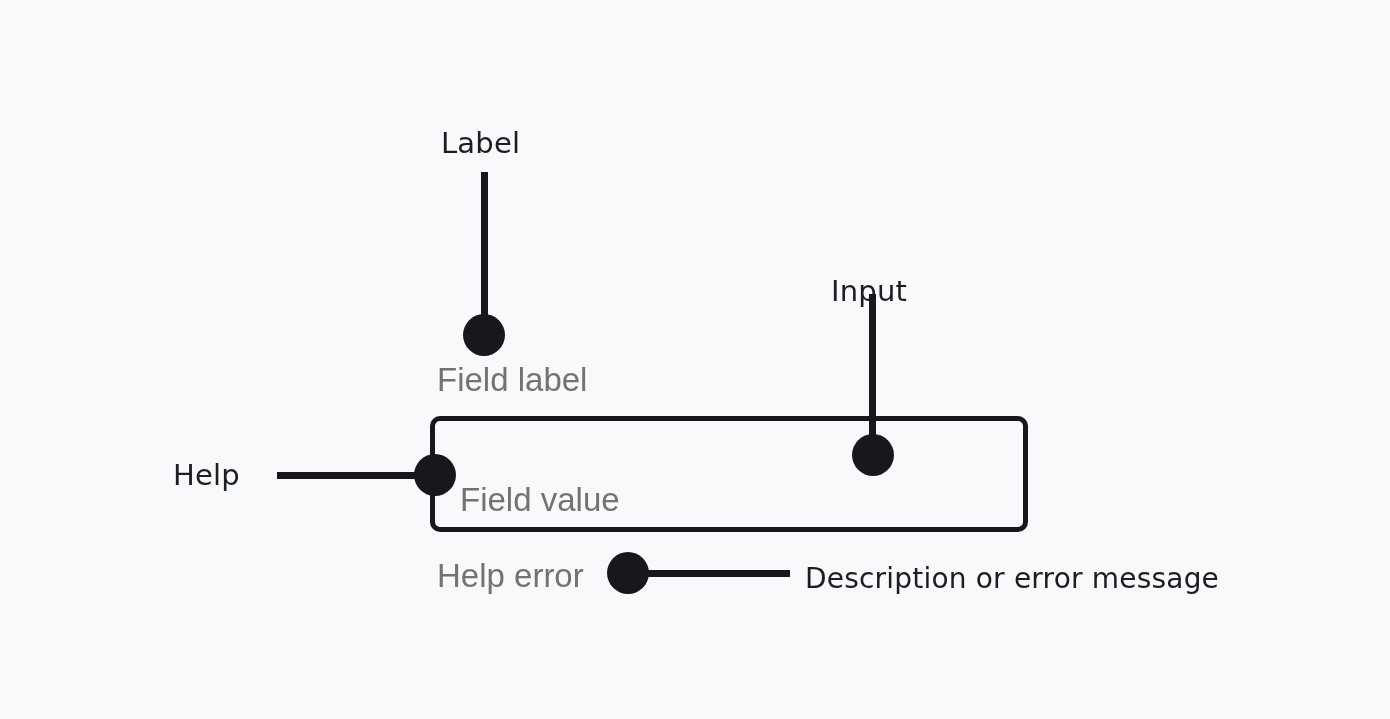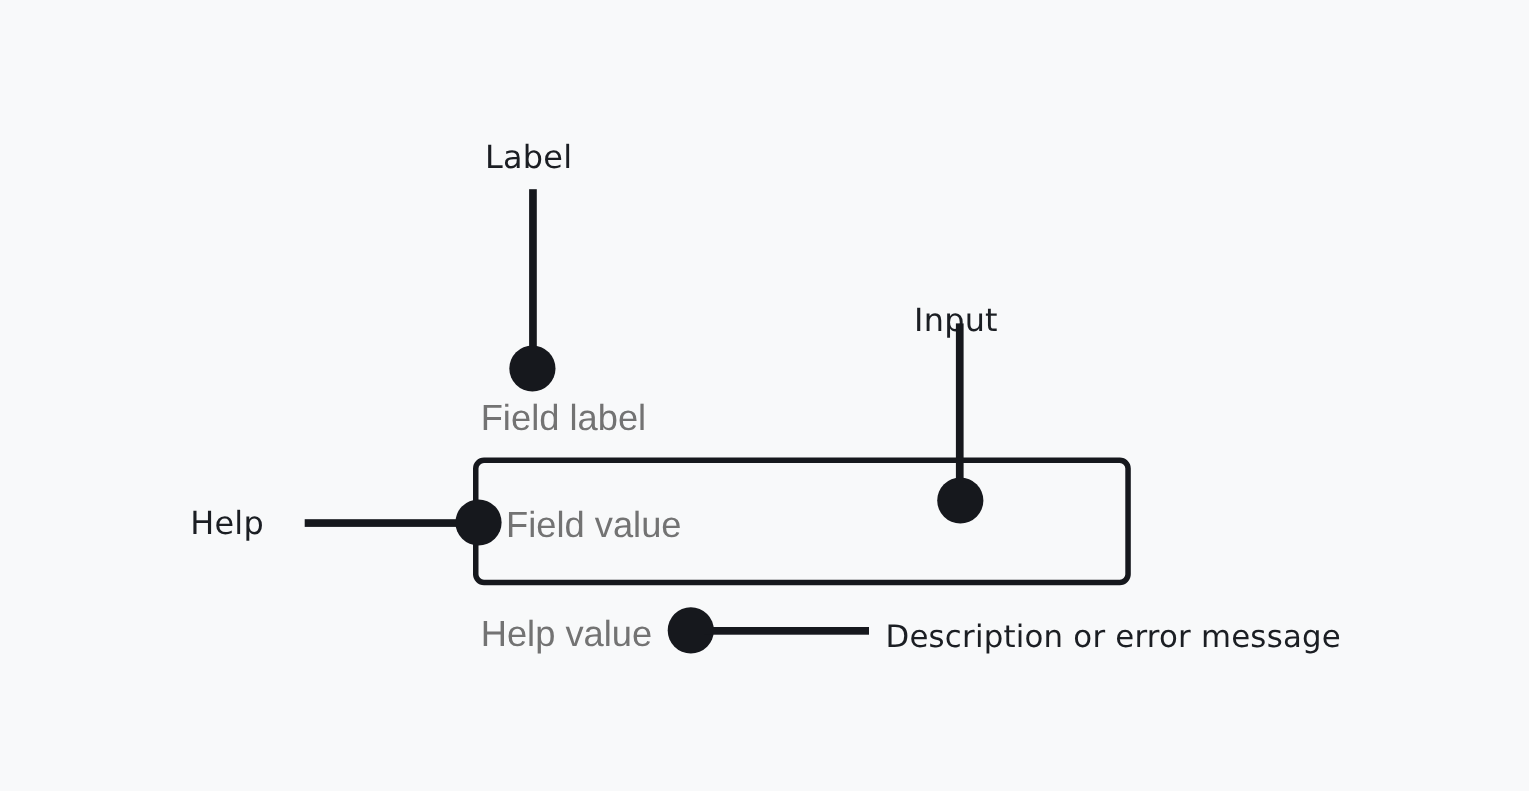--- a/index.html
+++ b/index.html
@@ -63,24 +63,24 @@
 
   <div class="field-text" style="left:437px; top:360px;">Field label</div>
 
   <div class="annotation" style="left:831px; top:238px;margin-top:36px;">Input</div>
   <div class="connector-line" style="left:869px; top:294px; width:7px; height:150px;"></div>
 
   <div class="input-box"></div>
 
   <div class="connector-dot" style="left:852px; top:434px;"></div>
 
-  <div class="field-text" style="left:460px; top:457px;">Field value</div>
+  <div class="field-text" style="left:460px; top:480px;">Field value</div>
 
   <div class="annotation" style="left:173px; top:458px;">Help</div>
   <div class="connector-line" style="left:277px; top:472px; width:160px; height:7px;"></div>
   <div class="connector-dot" style="left:414px; top:454px;"></div>
 
-  <div class="field-text" style="left:437px; top:556px;">Help value</div>
+  <div class="field-text" style="left:437px; top:556px;">Help error</div>
   <div class="connector-dot" style="left:607px; top:552px;"></div>
   <div class="connector-line" style="left:640px; top:570px; width:150px; height:7px;"></div>
   <div class="annotation" style="left:805px; top:562px; font-size:28px;">Description or error message</div>
 
 </div>
 
 </body></html>

